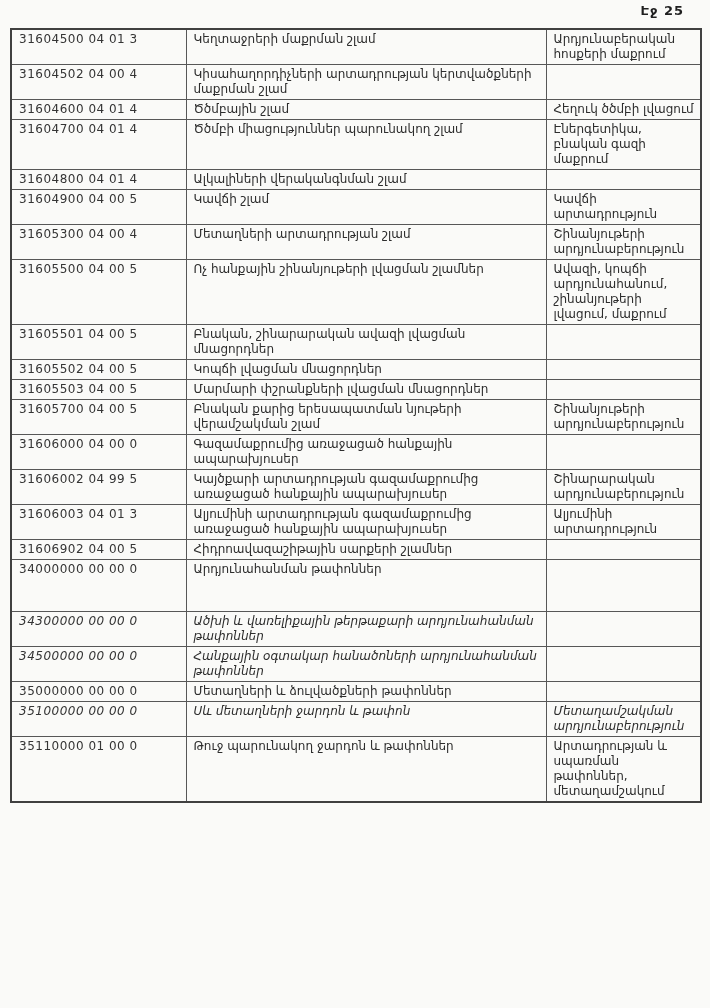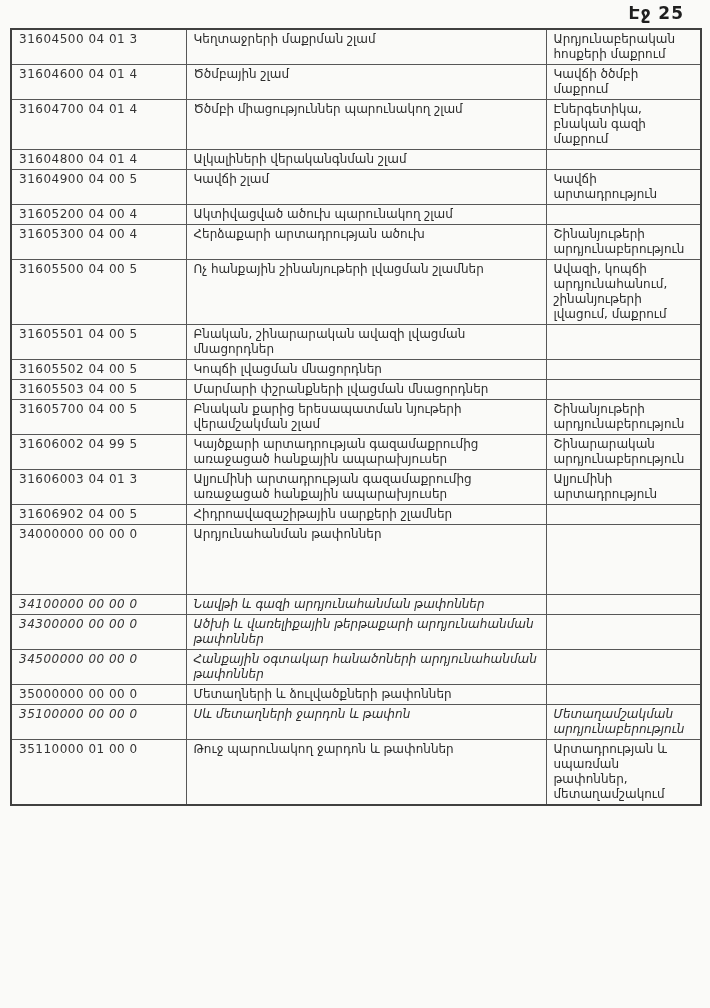--- a/index.html
+++ b/index.html
@@ -12,21 +12,21 @@
     position: relative;
     overflow: hidden;
   }
   .page {
     position: absolute; inset: 0;
     background: #fcfcfa;
   }
   .page-label {
     position: absolute;
     top: 3px; right: 26px;
-    font-size: 17px;
+    font-size: 13px;
     font-weight: bold;
     letter-spacing: 1px;
     color: #1d1d1d;
   }
   table.waste-table {
     position: absolute;
     top: 28px; left: 10px;
     width: 690px;
     border-collapse: collapse;
     table-layout: fixed;
@@ -43,21 +43,21 @@
     vertical-align: top;
     word-wrap: break-word;
     color: #2b2b2b;
   }
   td.code-cell {
     white-space: nowrap;
     letter-spacing: 0.5px;
     color: #333;
   }
   tr.italic td { font-style: italic; }
-  tr.tall td { padding-bottom: 52px; }
+  tr.tall td { padding-bottom: 34px; }
   
   .page { filter: contrast(0.98); }
 </style>
 </head>
 <body>
 
 <div class="page">
 
   <div class="page-label">Էջ 25</div>
 
@@ -67,47 +67,47 @@
       <col class="c-desc">
       <col class="c-note">
     </colgroup>
     <tbody>
         <tr>
           <td class="code-cell">31604500 04 01 3</td>
           <td class="description-cell">Կեղտաջրերի մաքրման շլամ</td>
           <td class="note-cell">Արդյունաբերական հոսքերի մաքրում</td>
         </tr>
         <tr>
+          <td class="code-cell">31604502 04 00 4</td>
+          <td class="description-cell">Կիսահաղորդիչների արտադրության կերտվածքների մաքրման շլամ</td>
+          <td class="note-cell"></td>
+        </tr>
+        <tr>
           <td class="code-cell">31604600 04 01 4</td>
           <td class="description-cell">Ծծմբային շլամ</td>
-          <td class="note-cell">Կավճի ծծմբի մաքրում</td>
+          <td class="note-cell">Հեղուկ ծծմբի լվացում</td>
         </tr>
         <tr>
           <td class="code-cell">31604700 04 01 4</td>
           <td class="description-cell">Ծծմբի միացություններ պարունակող շլամ</td>
           <td class="note-cell">Էներգետիկա, բնական գազի մաքրում</td>
         </tr>
         <tr>
           <td class="code-cell">31604800 04 01 4</td>
           <td class="description-cell">Ալկալիների վերականգնման շլամ</td>
           <td class="note-cell"></td>
         </tr>
         <tr>
           <td class="code-cell">31604900 04 00 5</td>
           <td class="description-cell">Կավճի շլամ</td>
           <td class="note-cell">Կավճի արտադրություն</td>
         </tr>
         <tr>
-          <td class="code-cell">31605200 04 00 4</td>
-          <td class="description-cell">Ակտիվացված ածուխ պարունակող շլամ</td>
-          <td class="note-cell"></td>
-        </tr>
-        <tr>
           <td class="code-cell">31605300 04 00 4</td>
-          <td class="description-cell">Հերձաքարի արտադրության ածուխ</td>
+          <td class="description-cell">Մետաղների արտադրության շլամ</td>
           <td class="note-cell">Շինանյութերի արդյունաբերություն</td>
         </tr>
         <tr>
           <td class="code-cell">31605500 04 00 5</td>
           <td class="description-cell">Ոչ հանքային շինանյութերի լվացման շլամներ</td>
           <td class="note-cell">Ավազի, կոպճի արդյունահանում, շինանյութերի լվացում, մաքրում</td>
         </tr>
         <tr>
           <td class="code-cell">31605501 04 00 5</td>
           <td class="description-cell">Բնական, շինարարական ավազի լվացման մնացորդներ</td>
@@ -122,42 +122,42 @@
           <td class="code-cell">31605503 04 00 5</td>
           <td class="description-cell">Մարմարի փշրանքների լվացման մնացորդներ</td>
           <td class="note-cell"></td>
         </tr>
         <tr>
           <td class="code-cell">31605700 04 00 5</td>
           <td class="description-cell">Բնական քարից երեսապատման նյութերի վերամշակման շլամ</td>
           <td class="note-cell">Շինանյութերի արդյունաբերություն</td>
         </tr>
         <tr>
+          <td class="code-cell">31606000 04 00 0</td>
+          <td class="description-cell">Գազամաքրումից առաջացած հանքային ապարախյուսեր</td>
+          <td class="note-cell"></td>
+        </tr>
+        <tr>
           <td class="code-cell">31606002 04 99 5</td>
           <td class="description-cell">Կայծքարի արտադրության գազամաքրումից առաջացած հանքային ապարախյուսեր</td>
           <td class="note-cell">Շինարարական արդյունաբերություն</td>
         </tr>
         <tr>
           <td class="code-cell">31606003 04 01 3</td>
           <td class="description-cell">Ալյումինի արտադրության գազամաքրումից առաջացած հանքային ապարախյուսեր</td>
           <td class="note-cell">Ալյումինի արտադրություն</td>
         </tr>
         <tr>
           <td class="code-cell">31606902 04 00 5</td>
           <td class="description-cell">Հիդրոավազաշիթային սարքերի շլամներ</td>
           <td class="note-cell"></td>
         </tr>
         <tr class="tall">
           <td class="code-cell">34000000 00 00 0</td>
           <td class="description-cell">Արդյունահանման թափոններ</td>
-          <td class="note-cell"></td>
-        </tr>
-        <tr class="italic">
-          <td class="code-cell">34100000 00 00 0</td>
-          <td class="description-cell">Նավթի և գազի արդյունահանման թափոններ</td>
           <td class="note-cell"></td>
         </tr>
         <tr class="italic">
           <td class="code-cell">34300000 00 00 0</td>
           <td class="description-cell">Ածխի և վառելիքային թերթաքարի արդյունահանման թափոններ</td>
           <td class="note-cell"></td>
         </tr>
         <tr class="italic">
           <td class="code-cell">34500000 00 00 0</td>
           <td class="description-cell">Հանքային օգտակար հանածոների արդյունահանման թափոններ</td>

